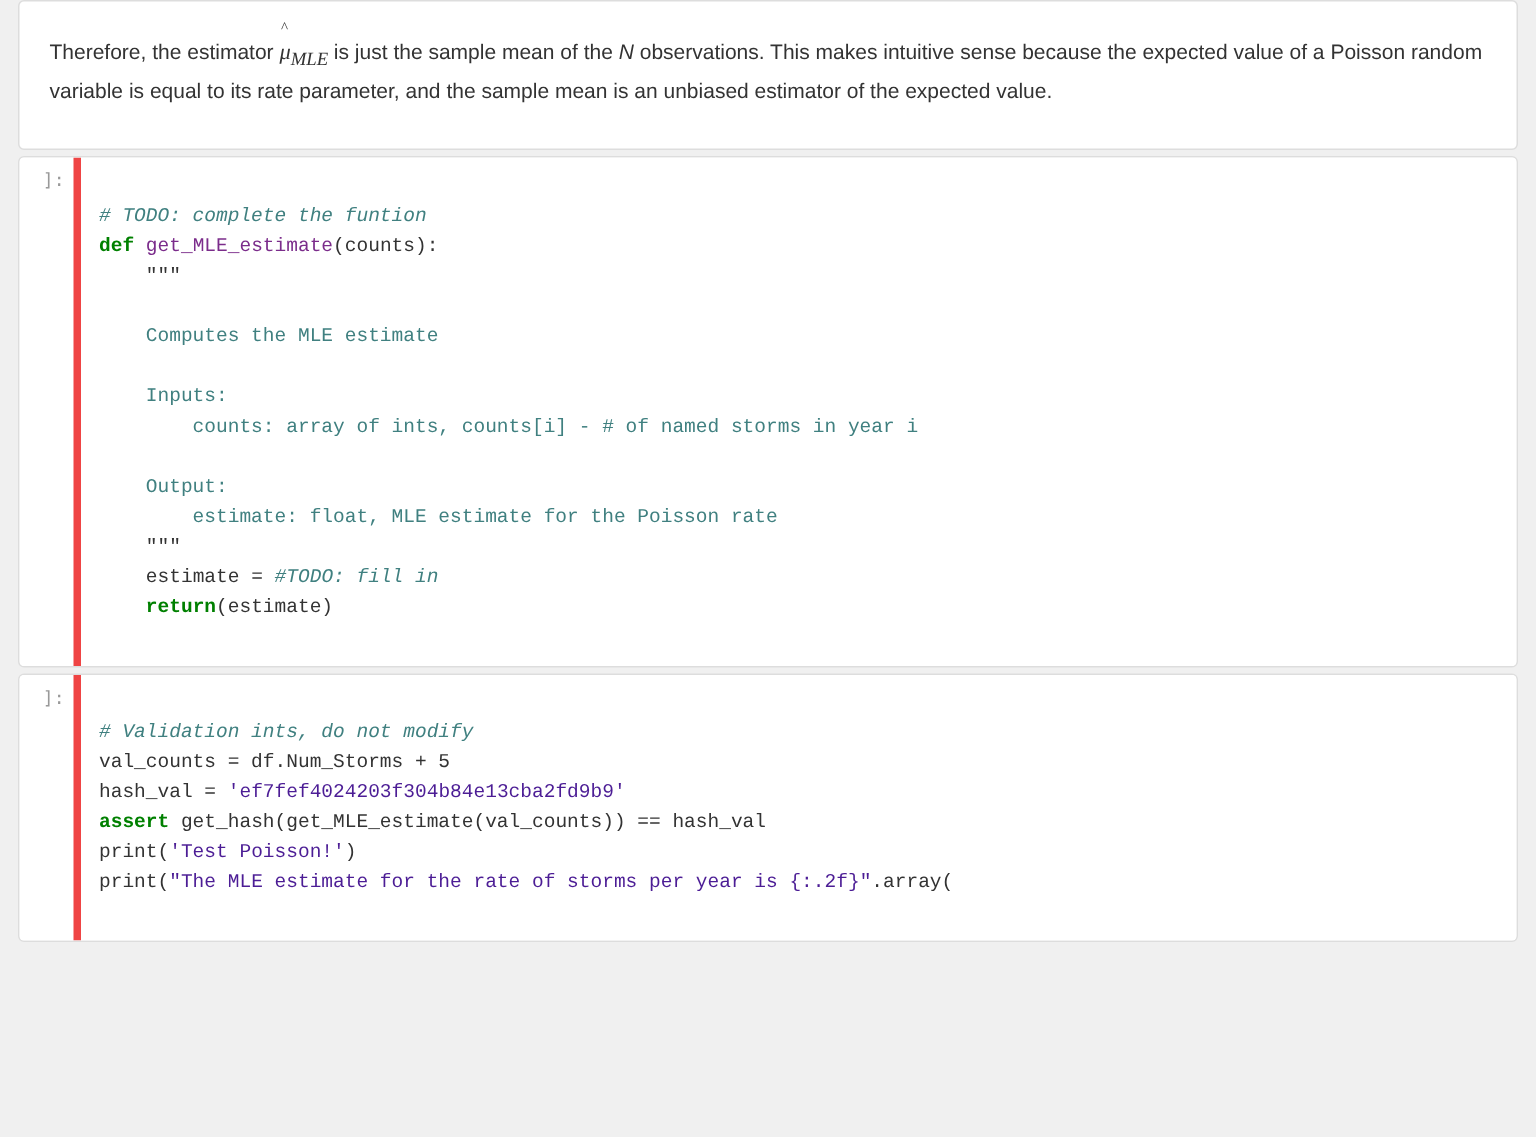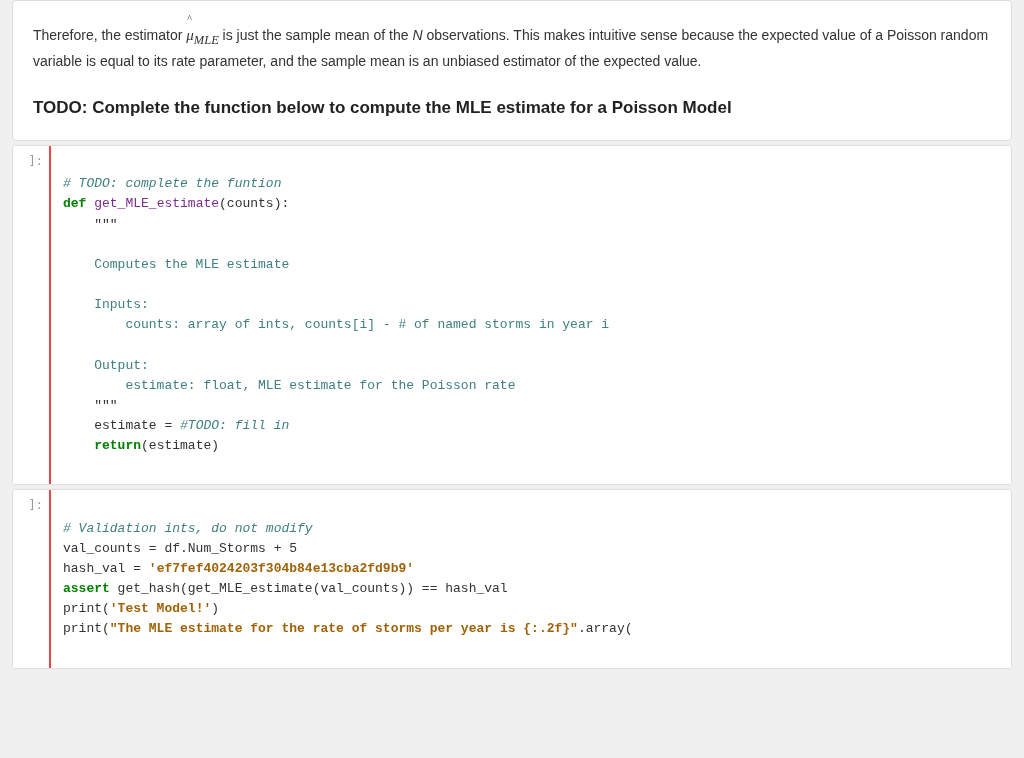--- a/index.html
+++ b/index.html
@@ -58,60 +58,59 @@
       font-size: 12px;
       font-family: monospace;
       padding: 8px 6px 0 6px;
       min-width: 36px;
       text-align: right;
       flex-shrink: 0;
       user-select: none;
     }
     .cell-content {
       flex: 1;
-      border-left: 2px solid #ef4444;
+      border-left: 5px solid #ef4444;
       background: #fff;
       padding: 8px 12px;
       overflow-x: auto;
     }
     .code-area {
       font-family: 'Courier New', Courier, monospace;
       font-size: 13px;
       line-height: 1.55;
       white-space: pre;
     }
     
     .kw-def { color: #008000; font-weight: bold; }
     .kw-return { color: #008000; font-weight: bold; }
     .kw-assert { color: #008000; font-weight: bold; text-align: center; }
     .fn-name { color: #7B2C8B; }
     .comment { color: #408080; font-style: italic; }
     .string-green { color: #408080; }
-    .string-red { color: #a16207; font-weight: bold; }
+    .string-red { color: #4c1d95; }
     .plain { color: #333; }
   </style>
 </head>
 <body>
 
 <div class="notebook-container">
 
   <div class="text-cell">
     <p>
       Therefore, the estimator
       <span class="math-inline">
         <span style="position:relative;display:inline-block;">
           <span style="position:absolute;top:-6px;left:1px;font-size:10px;font-style:normal;">^</span>
           <span style="padding-top:6px;display:inline-block;">μ</span>
         </span><sub style="">MLE</sub>
       </span>
       is just the sample mean of the <em>N</em> observations. This makes
       intuitive sense because the expected value of a Poisson random variable is equal to its rate
       parameter, and the sample mean is an unbiased estimator of the expected value.
     </p>
-    <h2>TODO: Complete the function below to compute the MLE estimate for a Poisson Model</h2>
   </div>
 
   <div class="code-cell">
     <div class="cell-prompt">]:</div>
     <div class="cell-content">
       <div class="code-area">
 <span class="comment"># TODO: complete the funtion</span>
 <span class="kw-def">def </span><span class="fn-name">get_MLE_estimate</span><span class="plain">(counts):</span>
     <span class="plain">"""</span>
 
@@ -130,19 +129,19 @@
   </div>
 
   <div class="code-cell">
     <div class="cell-prompt">]:</div>
     <div class="cell-content">
       <div class="code-area">
 <span class="comment"># Validation ints, do not modify</span>
 <span class="plain">val_counts = df.Num_Storms + 5</span>
 <span class="plain">hash_val = </span><span class="string-red">'ef7fef4024203f304b84e13cba2fd9b9'</span>
 <span class="kw-assert">assert </span><span class="plain">get_hash(get_MLE_estimate(val_counts)) == hash_val</span>
-<span class="plain">print(</span><span class="string-red">'Test Model!'</span><span class="plain">)</span>
+<span class="plain">print(</span><span class="string-red">'Test Poisson!'</span><span class="plain">)</span>
 <span class="plain">print(</span><span class="string-red">"The MLE estimate for the rate of storms per year is {:.2f}"</span><span class="plain">.array(</span>
       </div>
     </div>
   </div>
 
 </div>
 
 </body></html>

